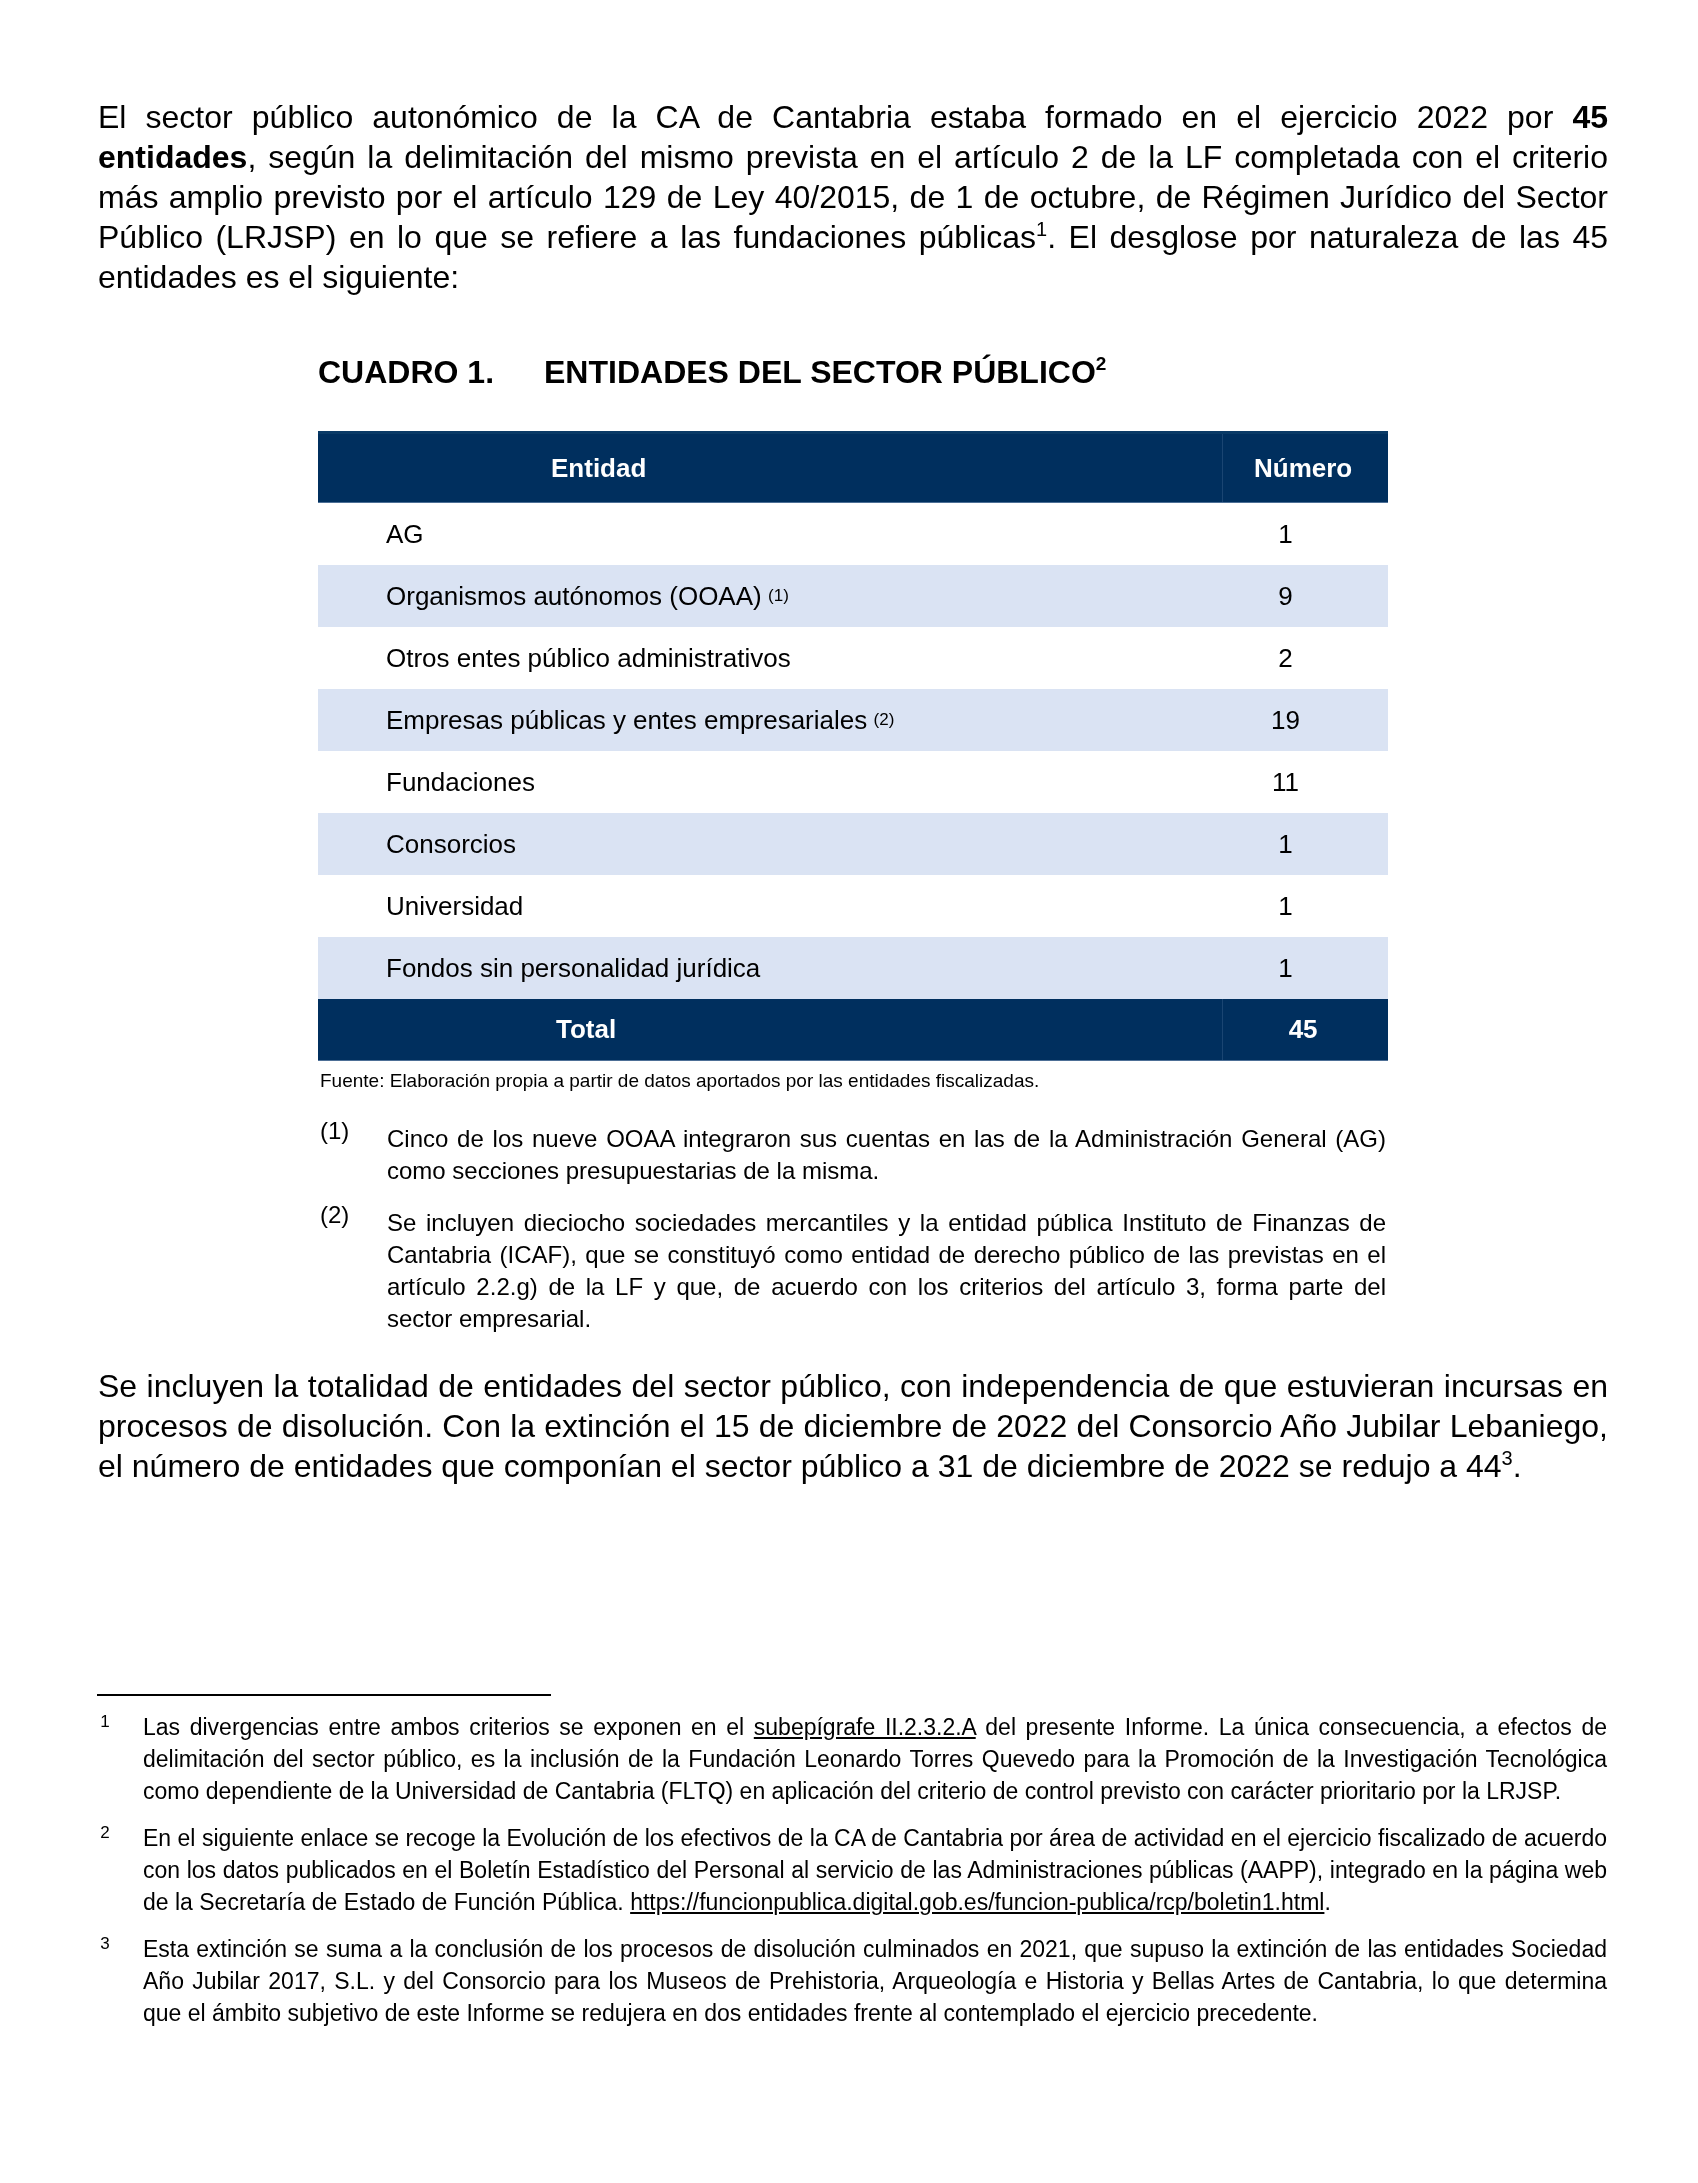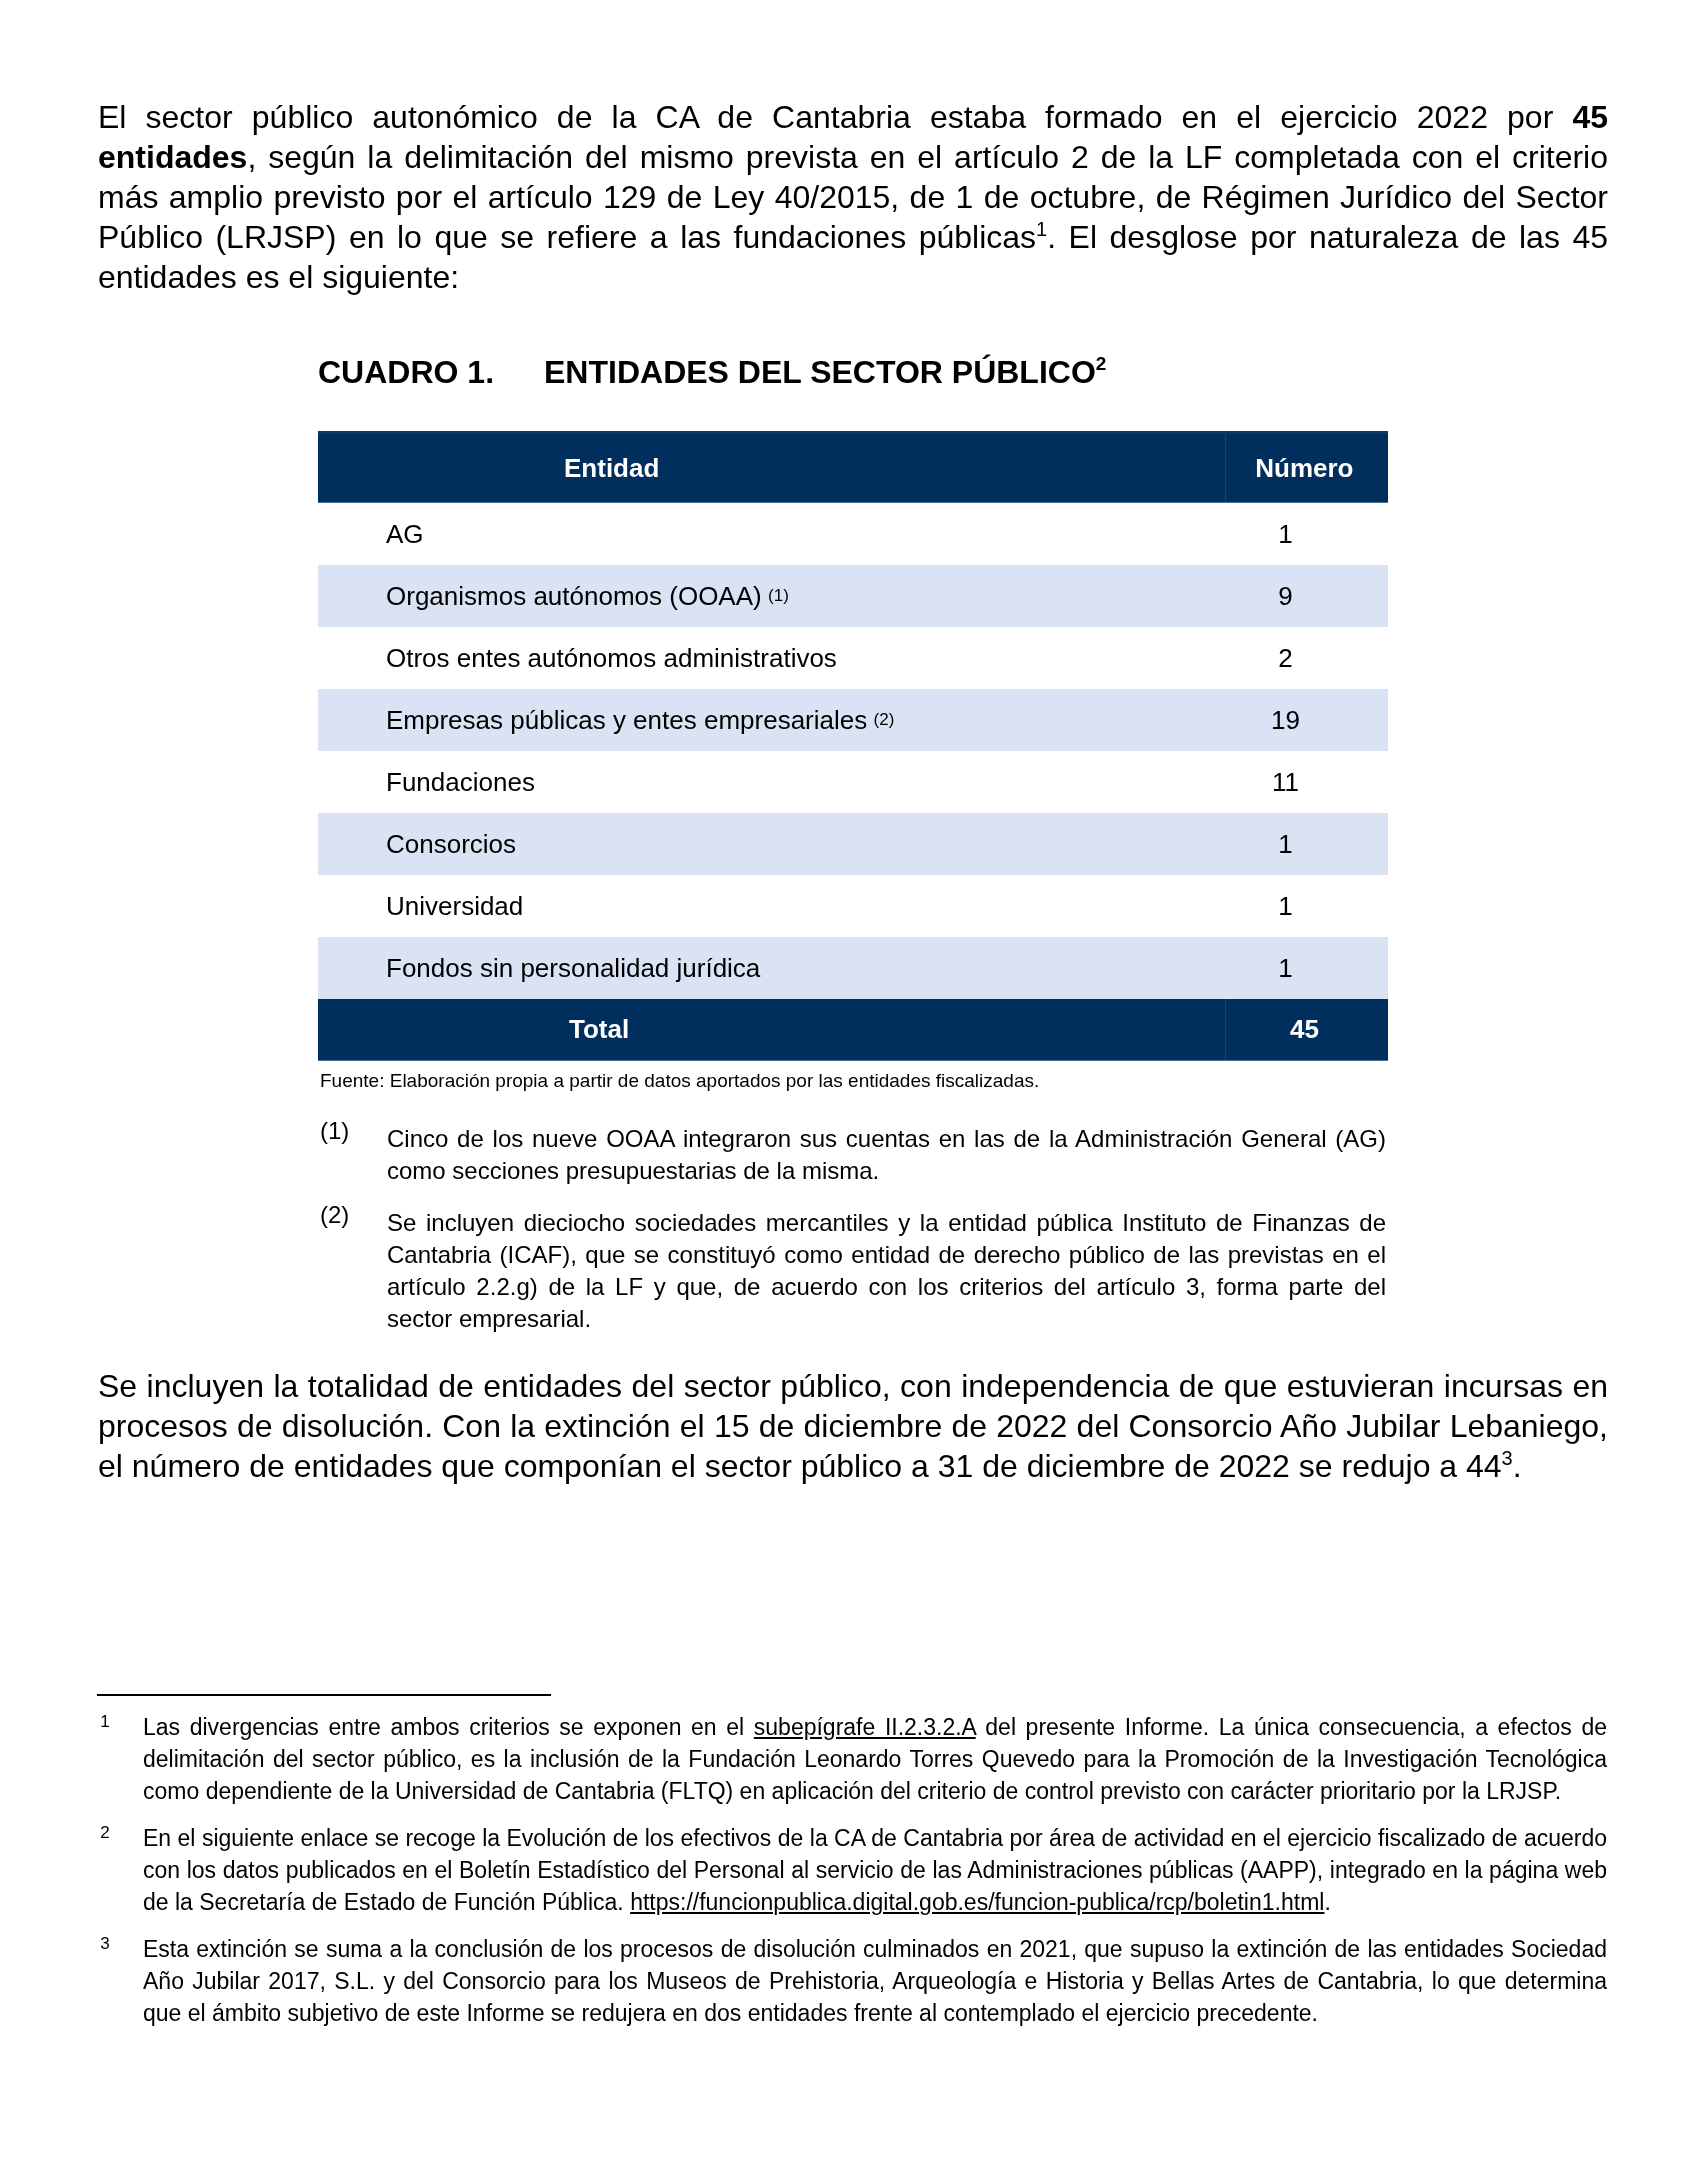--- a/index.html
+++ b/index.html
@@ -107,21 +107,20 @@
     align-items: center;
     justify-content: center;
     box-sizing: border-box;
     padding-right: 40px;
   }
   .row.head .cell-ent,
   .row.total .cell-ent {
     justify-content: flex-start;
     padding-left: 233px;
     border-right: 0.8px solid #1a4572;
-    margin-left: 13px;
   }
   .row.head .cell-num,
   .row.total .cell-num {
     padding-right: 0;
     padding-left: 0;
   }
   .row.head .cell-num span { padding-right: 4.8px; }
   .row.total .cell-num { padding-right: 0; }
   .row .note-mark {
     font-size: 17px;
@@ -234,21 +233,21 @@
       <div class="cell-ent">
           <span>Organismos autónomos (OOAA)</span>
           <span class="note-mark">(1)</span>
         </div>
       <div class="cell-num">
           <span>9</span>
         </div>
     </div>
     <div class="row">
       <div class="cell-ent">
-          <span>Otros entes autónomos administrativos</span>
+          <span>Otros entes público administrativos</span>
         </div>
       <div class="cell-num">
           <span>2</span>
         </div>
     </div>
     <div class="row alt">
       <div class="cell-ent">
           <span>Empresas públicas y entes empresariales</span>
           <span class="note-mark">(2)</span>
         </div>

